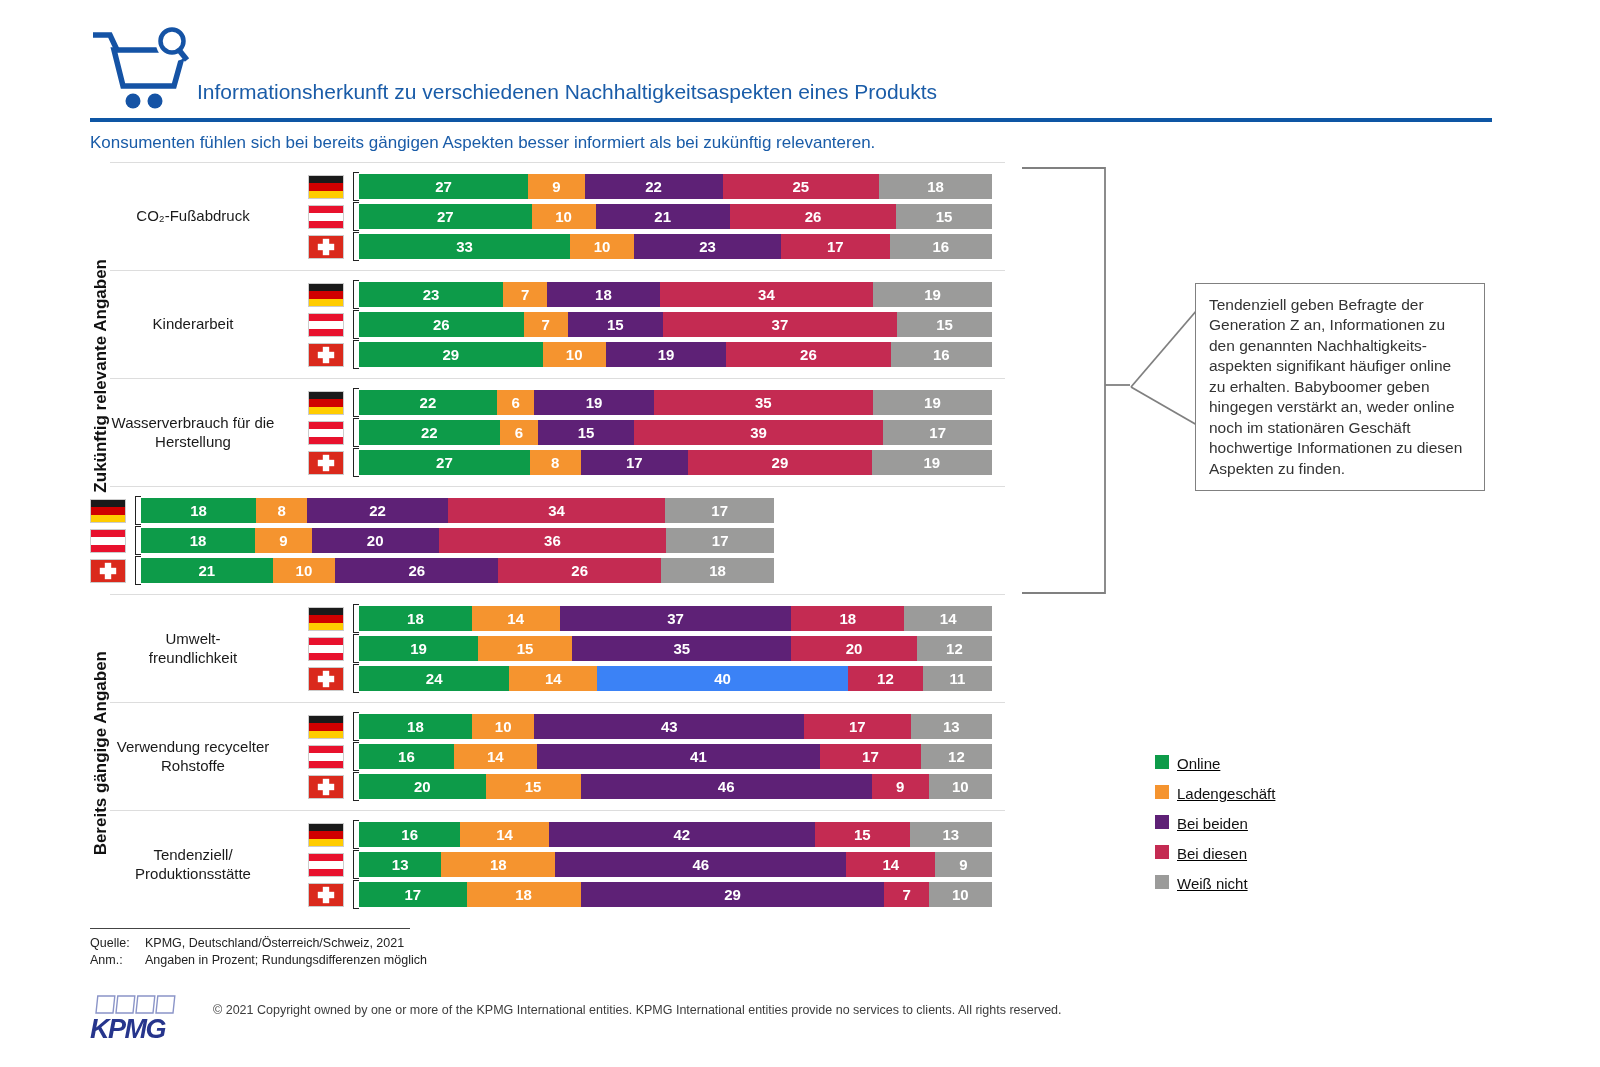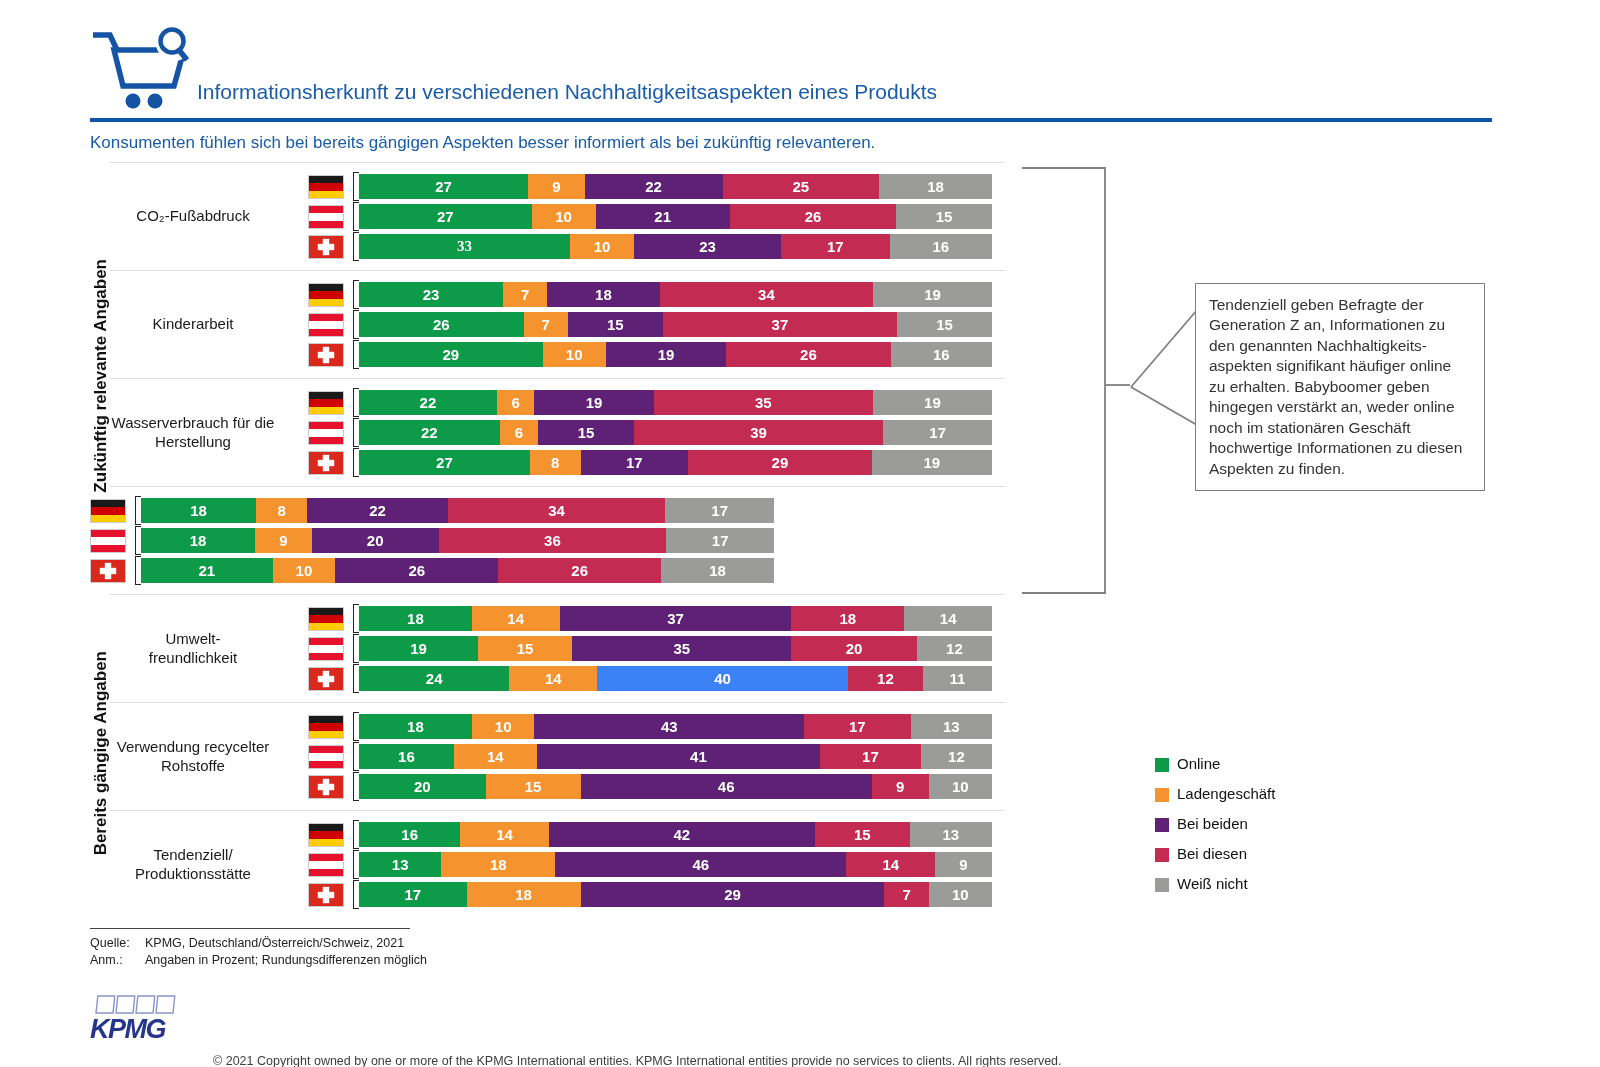--- a/index.html
+++ b/index.html
@@ -38,31 +38,31 @@
   .section-2{top:443px;height:301px;}
 
   
   .bracket-svg{position:absolute;left:900px;top:0;pointer-events:none;}
   .annotation-box{position:absolute;left:1105px;top:123px;width:290px;box-sizing:border-box;
                   background:#fff;border:1px solid #808080;padding:11px 13px;
                   font-size:15.5px;line-height:1.32;color:#333;}
 
   
   .legend{position:absolute;left:1065px;top:595px;}
-  .legend-item{display:flex;align-items:flex-end;margin-bottom:13px;}
+  .legend-item{display:flex;align-items:flex-start;margin-bottom:13px;text-decoration:underline;}
   .legend-swatch{width:14px;height:14px;margin-right:8px;flex:0 0 14px;}
   .legend-label{font-size:15px;color:#111;}
 
   
   .source{position:absolute;left:90px;top:928px;font-size:12.5px;color:#222;}
   .source-rule{width:320px;height:1px;background:#444;margin-bottom:7px;}
   .source-row{display:flex;margin-bottom:3px;}
   .source-label{width:55px;}
   .kpmg-logo{position:absolute;left:88px;top:994px;}
-  .copyright{position:absolute;left:213px;top:1054px;font-size:12.5px;color:#3d3d3d;}
+  .copyright{position:absolute;left:213px;top:1003px;font-size:12.5px;color:#3d3d3d;}
 </style>
 </head>
 <body>
 
 <div class="canvas">
 
   <svg class="cart-icon" width="112" height="94" viewBox="0 0 112 94">
     <g fill="none" stroke="#1553A5" stroke-width="5.5">
       <path d="M7 13 H24 L31 28"></path>
       <path d="M28 28 H98 L88 64 H37 L28 28 Z"></path>
@@ -124,21 +124,21 @@
             </div>
             <div class="row">
               <svg class="flag" viewBox="0 0 36 24">
                 <rect x="0" y="0" width="36" height="24" fill="#DA291C"></rect>
                 <rect x="14.8" y="3.8" width="6.4" height="16.4" fill="#ffffff"></rect>
                 <rect x="9.8" y="8.8" width="16.4" height="6.4" fill="#ffffff"></rect>
                 <rect x="0.5" y="0.5" width="35" height="23" fill="none" stroke="#cccccc" stroke-width="1"></rect>
               </svg>
               <div class="rowbracket"></div>
               <div class="bars">
-                <div class="seg" style="flex-grow: 33; flex-basis: 0px; background: rgb(13, 155, 73); font-family: Liberation Serif, serif;">33</div>
+                <div class="seg" style="flex-grow: 33; flex-basis: 0px; background: rgb(13, 155, 73);">33</div>
                 <div class="seg" style="flex-grow: 10; flex-basis: 0px; background: rgb(245, 148, 47);">10</div>
                 <div class="seg" style="flex-grow: 23; flex-basis: 0px; background: rgb(94, 33, 118);">23</div>
                 <div class="seg" style="flex-grow: 17; flex-basis: 0px; background: rgb(196, 43, 82);">17</div>
                 <div class="seg" style="flex-grow: 16; flex-basis: 0px; background: rgb(155, 155, 154);">16</div>
               </div>
             </div>
           </div>
         </div>
         <div class="divider"></div>
         <div class="group">

